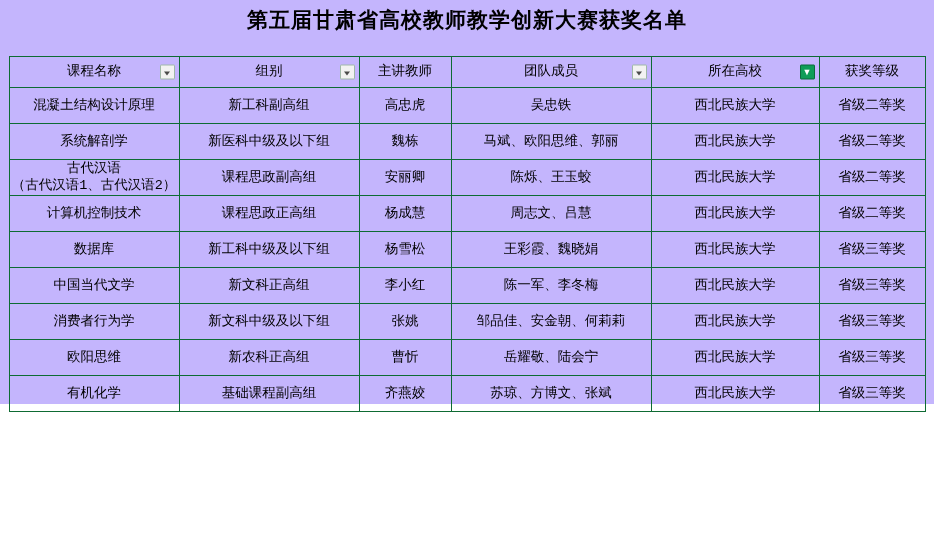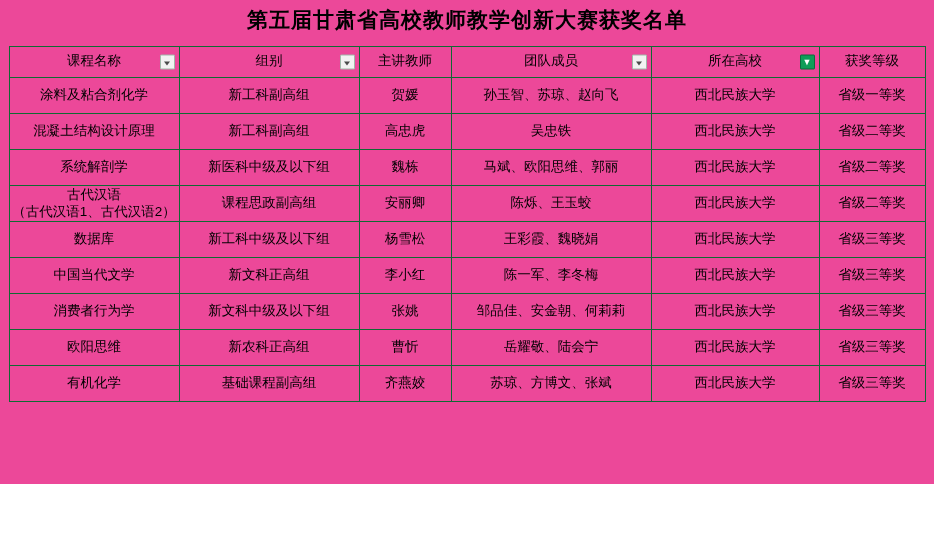--- a/index.html
+++ b/index.html
@@ -8,39 +8,39 @@
     background: #ffffff;
   }
   body {
     width: 934px;
     height: 534px;
     font-family: "Liberation Sans", "DejaVu Sans", sans-serif;
     overflow: hidden;
   }
   .page {
     width: 934px;
-    height: 484px;
+    height: 404px;
     position: relative;
-    background: #ec4899;
+    background: #c4b5fd;
     box-sizing: border-box;
   }
   .title {
     text-align: center;
     font-size: 21px;
     font-weight: bold;
     color: #000000;
     letter-spacing: 1px;
     padding-top: 6px;
     padding-bottom: 6px;
     font-family: "Liberation Serif", "DejaVu Serif", serif;
   }
   table.award-table {
     border-collapse: collapse;
     width: 916px;
-    margin: 6px auto;
+    margin: 16px auto;
     table-layout: fixed;
   }
   table.award-table td,
   table.award-table th {
     border: 1px solid #0e6b33;
     font-size: 13.5px;
     color: #000000;
     text-align: center;
     vertical-align: middle;
     padding: 0 2px;
@@ -103,20 +103,21 @@
   }
   .col-course   { width: 170px; }
   .col-group    { width: 180px; }
   .col-teacher  { width: 92px; }
   .col-team     { width: 200px; }
   .col-school   { width: 168px; }
   .col-award    { width: 106px; }
   .two-line {
     font-size: 13px;
     line-height: 1.15;
+    font-family: Liberation Mono, monospace;
   }
   .two-line span { display: block; }
 </style>
 </head>
 <body>
 
 <div class="page">
 
   <div class="title">第五届甘肃省高校教师教学创新大赛获奖名单</div>
 
@@ -170,28 +171,20 @@
         </th>
         <th>
           <span class="hdr-inner">
             <span>获奖等级</span>
           </span>
         </th>
       </tr>
     </thead>
     <tbody>
       <tr>
-        <td>涂料及粘合剂化学</td>
-        <td>新工科副高组</td>
-        <td>贺媛</td>
-        <td>孙玉智、苏琼、赵向飞</td>
-        <td>西北民族大学</td>
-        <td>省级一等奖</td>
-      </tr>
-      <tr>
         <td>混凝土结构设计原理</td>
         <td>新工科副高组</td>
         <td>高忠虎</td>
         <td>吴忠铁</td>
         <td>西北民族大学</td>
         <td>省级二等奖</td>
       </tr>
       <tr>
         <td>系统解剖学</td>
         <td>新医科中级及以下组</td>
@@ -205,20 +198,28 @@
           <span>古代汉语</span>
           <span>（古代汉语1、古代汉语2）</span>
         </td>
         <td>课程思政副高组</td>
         <td>安丽卿</td>
         <td>陈烁、王玉蛟</td>
         <td>西北民族大学</td>
         <td>省级二等奖</td>
       </tr>
       <tr>
+        <td>计算机控制技术</td>
+        <td>课程思政正高组</td>
+        <td>杨成慧</td>
+        <td>周志文、吕慧</td>
+        <td>西北民族大学</td>
+        <td>省级二等奖</td>
+      </tr>
+      <tr>
         <td>数据库</td>
         <td>新工科中级及以下组</td>
         <td>杨雪松</td>
         <td>王彩霞、魏晓娟</td>
         <td>西北民族大学</td>
         <td>省级三等奖</td>
       </tr>
       <tr>
         <td>中国当代文学</td>
         <td>新文科正高组</td>

